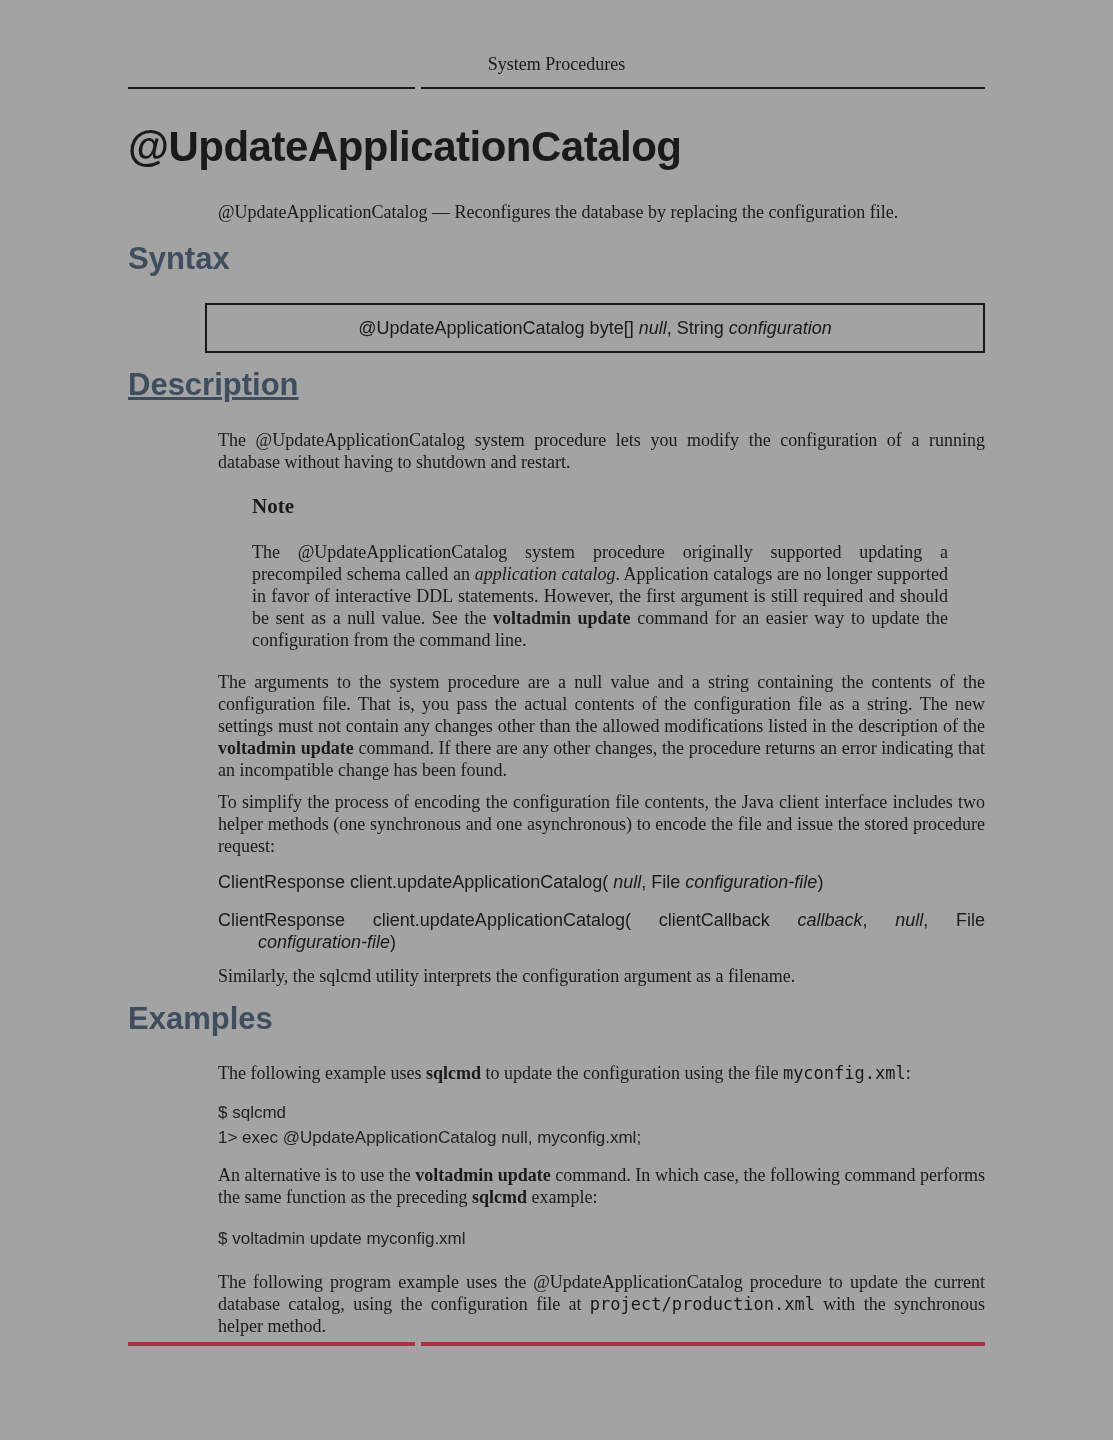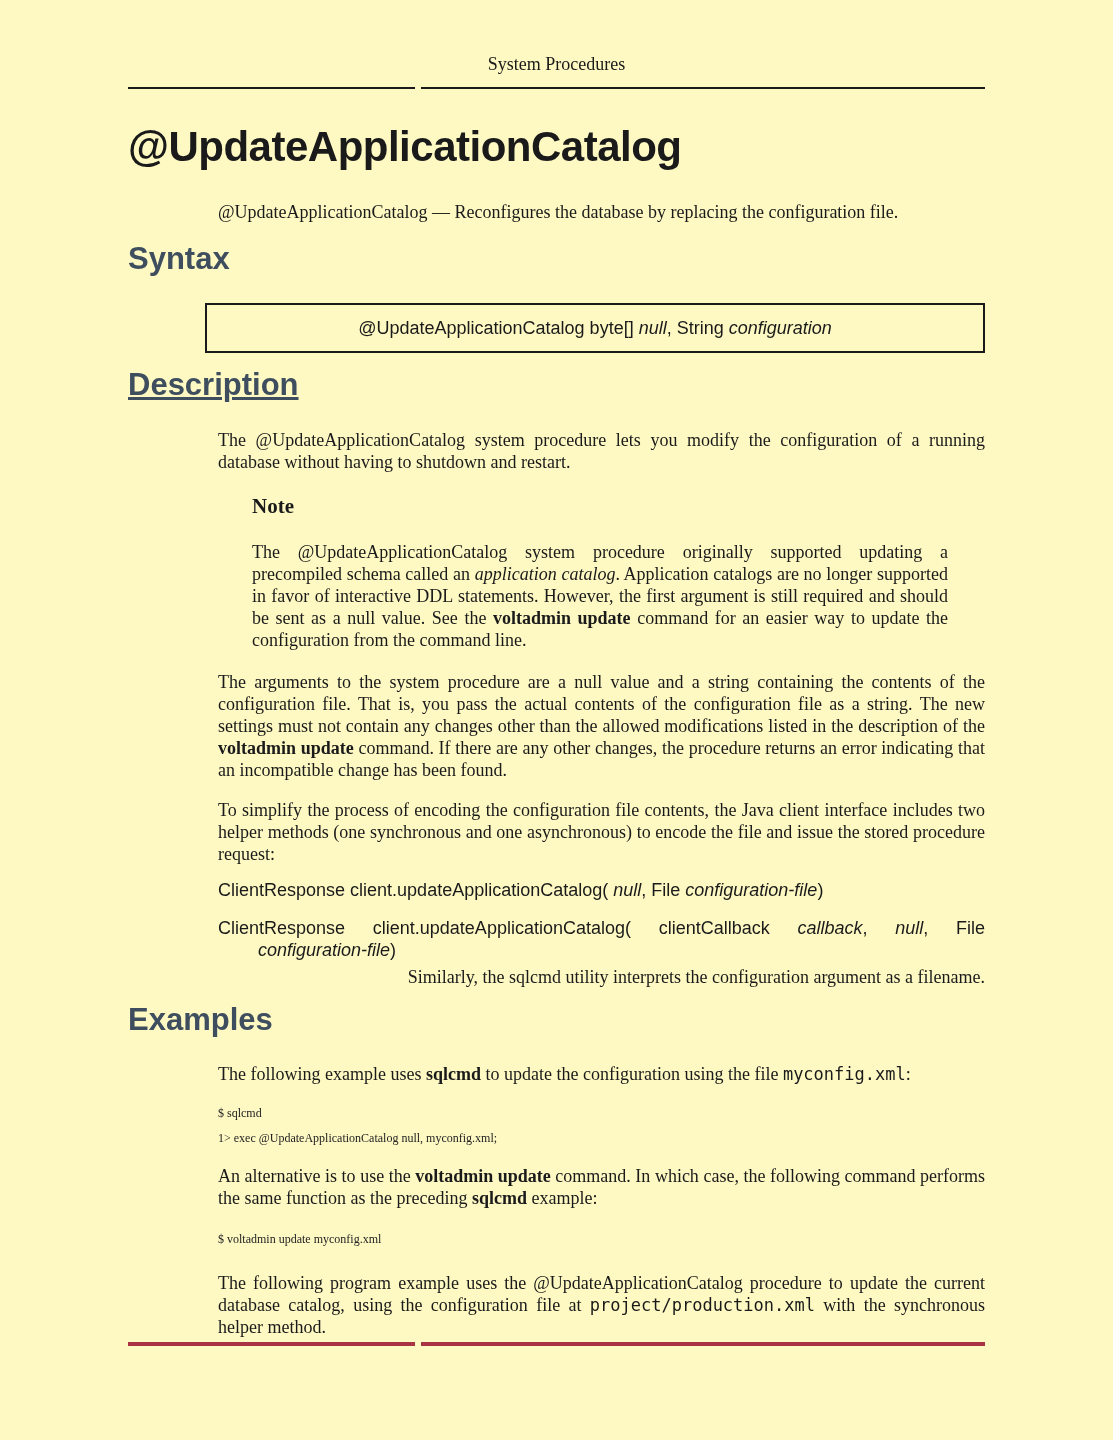--- a/index.html
+++ b/index.html
@@ -1,20 +1,20 @@
 <!DOCTYPE html>
 <html><head>
 <meta charset="utf-8">
 <style>
   html,body{margin:0;padding:0;background:#ffffff;}
   .page{
     position:relative;
     width:1113px;height:1440px;
     margin:0 auto;
-    background:#fef9c3;
+    background:#a3a3a3;
     box-sizing:border-box;
     padding:54px 128px 0 128px;
     font-family:"Liberation Serif", serif;
     color:#1a1a1a;
     overflow:hidden;
   }
   
   .running-header{
     text-align:center;
     font-size:18px;line-height:20px;
@@ -50,22 +50,22 @@
   .section-heading.examples{margin-top:14px;}
 
   
   .para{
     margin:20px 0 0 90px;
     font-size:18px;line-height:22px;
     text-align:justify;
   }
   .tagline{margin-top:22px;text-align:left;}
   .para.p-tight{margin-top:17px;}
-  .para.p3{margin-top:18px;}
-  .para.similarly{margin-top:5px;text-align:right;}
+  .para.p3{margin-top:10px;}
+  .para.similarly{margin-top:12px;text-align:left;}
   .b{font-weight:bold;}
   .i{font-style:italic;}
   .mono{font-family:"DejaVu Sans Mono", monospace;font-size:17px;}
 
   
   .syntax-box{
     margin:10px 0 0 77px;
     border:2px solid #1a1a1a;
     padding:12px 14px;
     font-family:"Liberation Sans", sans-serif;
@@ -93,22 +93,22 @@
   }
   .client-line.wrap2{
     margin-top:16px;
     text-align:justify;
     padding-left:40px;text-indent:-40px;
   }
 
   
   pre.codeblock{
     margin:16px 0 0 90px;
-    font-family:Liberation Serif, serif;
-    font-size:12px;line-height:25px;
+    font-family:Liberation Sans, sans-serif;
+    font-size:17px;line-height:25px;
     color:#222222;
     white-space:pre;
   }
   pre.codeblock.cb2{margin-top:18px;}
 
   .para.exp1{margin-top:22px;}
   .para.exp2{margin-top:14px;}
   .para.exp3{}
 
   

